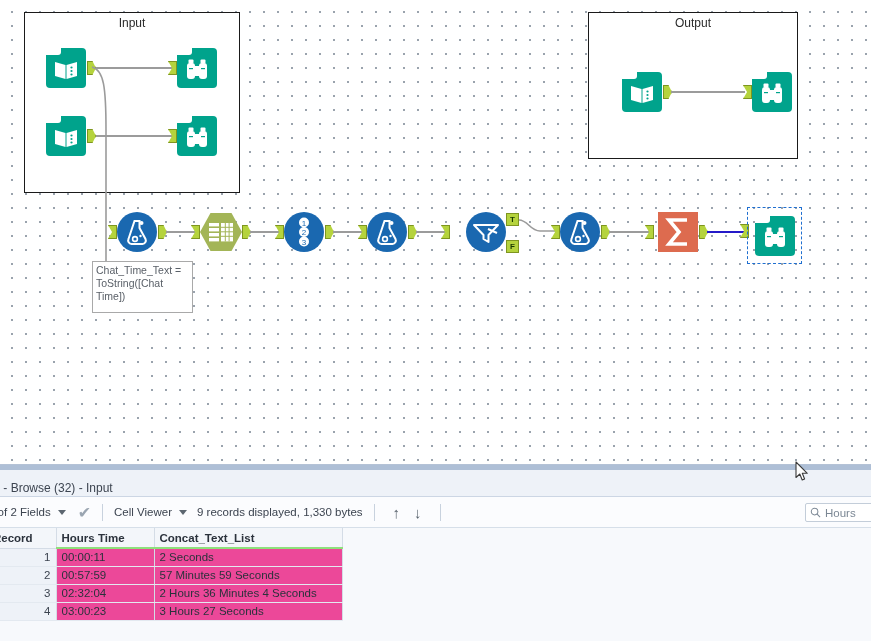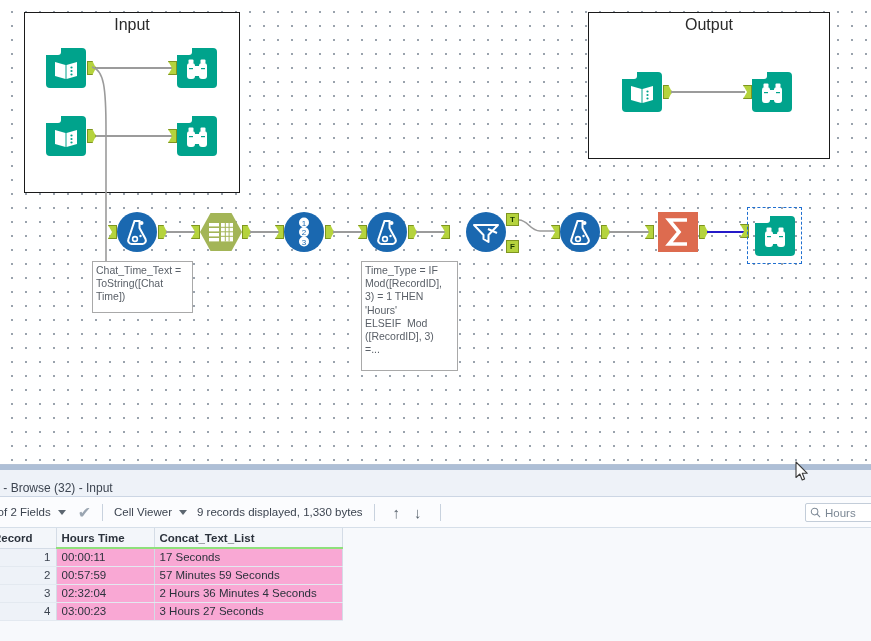--- a/index.html
+++ b/index.html
@@ -37,21 +37,21 @@
     border: 1.4px solid #1a1a1a;
     background: #ffffff;
     box-sizing: border-box;
   }
   .container-title {
     position: absolute;
     top: 3px;
     left: 0;
     width: 100%;
     text-align: center;
-    font-size: 16px;
+    font-size: 12px;
     color: #2a2a2a;
     font-family: "Liberation Sans", sans-serif;
   }
 
   
   .tool {
     position: absolute;
     width: 40px;
     height: 40px;
   }
@@ -276,21 +276,21 @@
     border-bottom: 2px solid #8ee07b;
     box-sizing: border-box;
     white-space: nowrap;
   }
   table.datagrid th.recordcol {
     border-bottom: 1px solid #d4dce6;
     text-align: left;
   }
   table.datagrid td {
     height: 18px;
-    background: #f9a8d4;
+    background: #ec4899;
     color: #2b323c;
     padding: 0 5px;
     border-right: 1px solid #d4dce6;
     border-bottom: 1px solid #e3e9f0;
     box-sizing: border-box;
     white-space: nowrap;
     overflow: hidden;
   }
   table.datagrid td.rownum {
     background: #eef2f8;
@@ -313,21 +313,21 @@
 <body>
 
 <div id="app">
 
   <div id="canvas">
 
     <div class="container-box" style="left:24px; top:12px; width:216px; height:181px;">
       <div class="container-title">Input</div>
     </div>
 
-    <div class="container-box" style="left:588px; top:12px; width:242px; height:147px;">
+    <div class="container-box" style="left:588px; top:12px; width:210px; height:147px;">
       <div class="container-title">Output</div>
     </div>
 
     <div class="tool" style="left:46px; top:48px;">
       <div class="tool-sq">
         <svg width="40" height="40" viewBox="0 0 40 40" aria-hidden="true">
           <path d="M9 14 L19.5 17 L19.5 31 L9 28 Z" fill="#ffffff"></path>
           <path d="M31 14 L20.5 17 L20.5 31 L31 28 Z" fill="#ffffff"></path>
           <circle cx="25.5" cy="19.5" r="1.1" fill="#00a38c"></circle>
           <circle cx="25.5" cy="23" r="1.1" fill="#00a38c"></circle>
@@ -539,27 +539,20 @@
           <rect x="12" y="20" width="4" height="1.2" fill="#00a38c"></rect>
           <rect x="24" y="20" width="4" height="1.2" fill="#00a38c"></rect>
         </svg>
       </div>
     </div>
 
     <div class="annot" style="left:92px; top:261px; width:101px; height:52px;">Chat_Time_Text =
 ToString([Chat
 Time])</div>
 
-    <div class="annot" style="left:361px; top:261px; width:97px; height:110px;">Time_Type = IF
-Mod([RecordID],
-3) = 1 THEN
-'Hours'
-ELSEIF  Mod
-([RecordID], 3)
-=...</div>
 
 
 
   </div>
 
   <div id="results">
 
     <div id="results-topbar"></div>
 
     <div id="results-header">
@@ -605,21 +598,21 @@
           <tr>
             <th class="recordcol">Record</th>
             <th>Hours Time</th>
             <th>Concat_Text_List</th>
           </tr>
         </thead>
         <tbody>
           <tr>
             <td class="rownum">1</td>
             <td>00:00:11</td>
-            <td>17 Seconds</td>
+            <td>2 Seconds</td>
           </tr>
           <tr>
             <td class="rownum">2</td>
             <td>00:57:59</td>
             <td>57 Minutes 59 Seconds</td>
           </tr>
           <tr>
             <td class="rownum">3</td>
             <td>02:32:04</td>
             <td>2 Hours 36 Minutes 4 Seconds</td>

